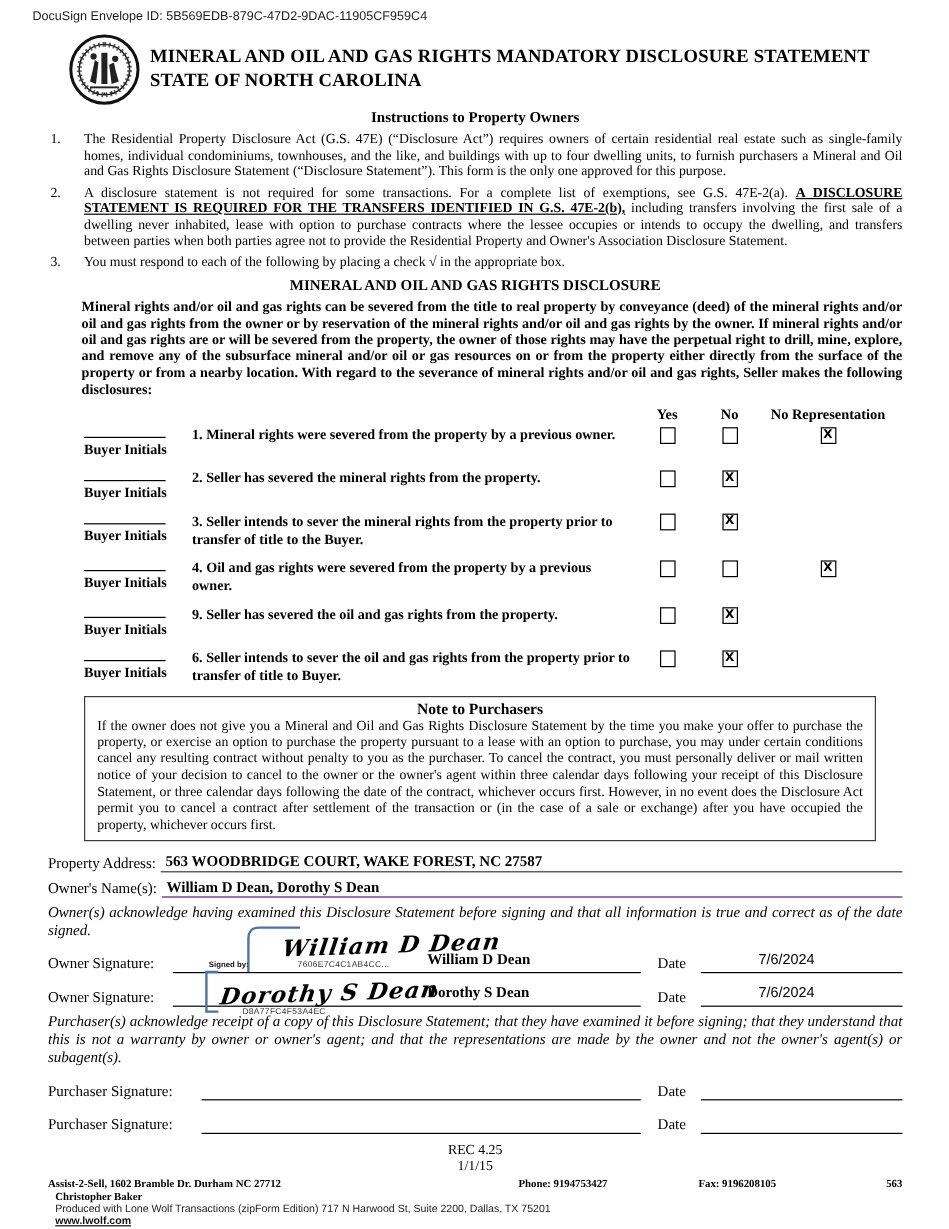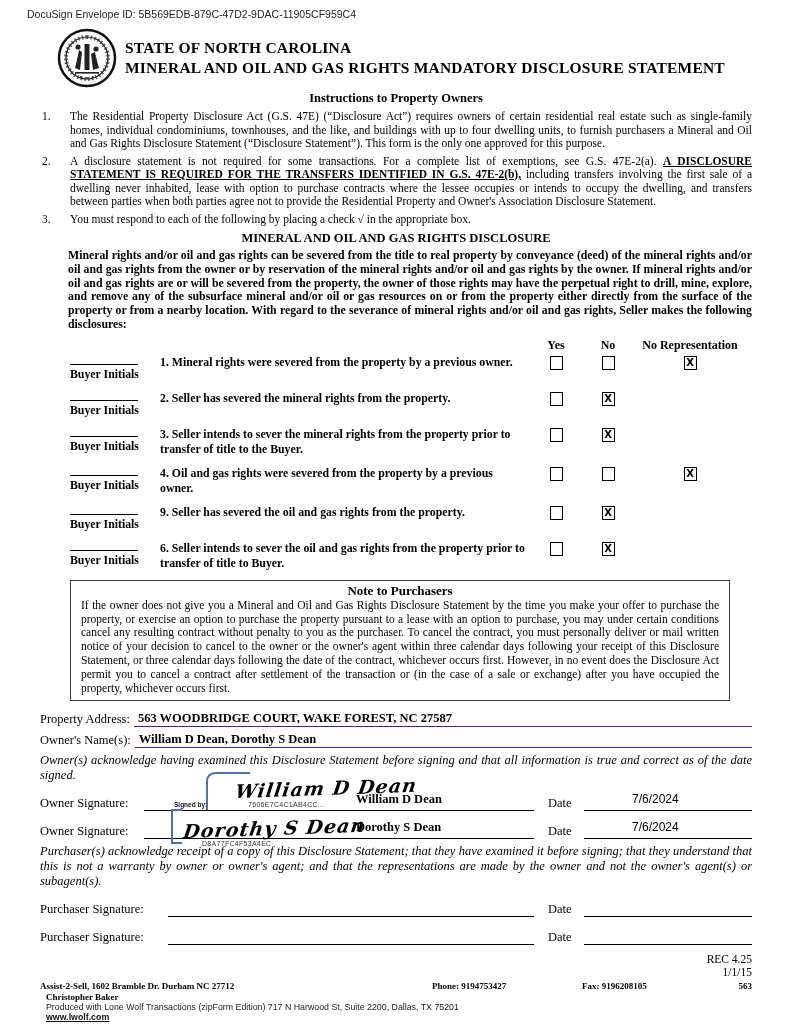--- a/index.html
+++ b/index.html
@@ -62,21 +62,21 @@
   .signedby { position:absolute; left:30px; bottom:2px; font-family:"Liberation Sans", sans-serif;
               font-size:6.5px; font-weight:bold; color:#111; }
   .sig-id { position:absolute; font-family:"Liberation Sans", sans-serif; font-size:7px; color:#333; letter-spacing:.3px; }
   .sig-id-1 { left:104px; bottom:2px; }
   .sig-id-2 { left:58px; bottom:-9px; }
   .printed { position:absolute; left:212px; bottom:3px; font-weight:bold; }
   .bracket { position:absolute; pointer-events:none; }
   .bk1 { left:56px; bottom:-2px; }
   .bk2 { left:24px; bottom:-8px; }
 
-  .legend { text-align:right; font-size:11.5px; line-height:13px; margin-top:8px; }
+  .legend { text-align:center; font-size:11.5px; line-height:13px; margin-top:8px; }
   .foot-row1 { display:flex; font-size:9px; font-weight:bold; margin-top:2px; align-items:baseline; }
   .foot-office { flex:1; }
   .foot-phone { width:150px; }
   .foot-fax { width:140px; }
   .foot-page { width:30px; text-align:right; }
   .foot-row2 { display:flex; font-size:9px; margin-top:1px; align-items:baseline;flex-direction:column; }
   .foot-agent { width:180px; font-weight:bold; }
   .foot-produced { font-family:"Liberation Sans", sans-serif; font-size:8.8px; color:#222; }
   .foot-link { font-family:"Liberation Sans", sans-serif; font-size:8.8px; font-weight:bold; text-decoration:underline; margin-left:6px; color:#111; }
 </style>
@@ -96,22 +96,22 @@
       <path d="M18 40 q3 -12 4 -18 l3 2 -2 18 z" fill="#222"></path>
       <path d="M42 40 q-3 -10 -4 -16 l-4 2 2 16 z" fill="#222"></path>
       <circle cx="21" cy="19" r="2.6" fill="#222"></circle>
       <circle cx="39" cy="21" r="2.6" fill="#222"></circle>
       <rect x="18" y="44" width="24" height="1.6" fill="#222"></rect>
       <circle cx="24" cy="49" r="0.9" fill="#222"></circle>
         <circle cx="30" cy="50" r="0.9" fill="#222"></circle>
         <circle cx="36" cy="49" r="0.9" fill="#222"></circle>
     </svg>
     <div class="hdr-text">
+      <div class="hdr-line">MINERAL AND OIL AND GAS RIGHTS MANDATORY DISCLOSURE STATEMENT</div>
       <div class="hdr-line">STATE OF NORTH CAROLINA</div>
-      <div class="hdr-line">MINERAL AND OIL AND GAS RIGHTS MANDATORY DISCLOSURE STATEMENT</div>
     </div>
   </div>
 
   <div class="instr-head">Instructions to Property Owners</div>
 
   <div class="instr-item">
     <div class="instr-num">1.</div>
     <div class="instr-text">The Residential Property Disclosure Act (G.S. 47E) (“Disclosure Act”) requires owners of certain residential real estate such as single-family homes, individual condominiums, townhouses, and the like, and buildings with up to four dwelling units, to furnish purchasers a Mineral and Oil and Gas Rights Disclosure Statement (“Disclosure Statement”). This form is the only one approved for this purpose.</div>
   </div>
   <div class="instr-item">

